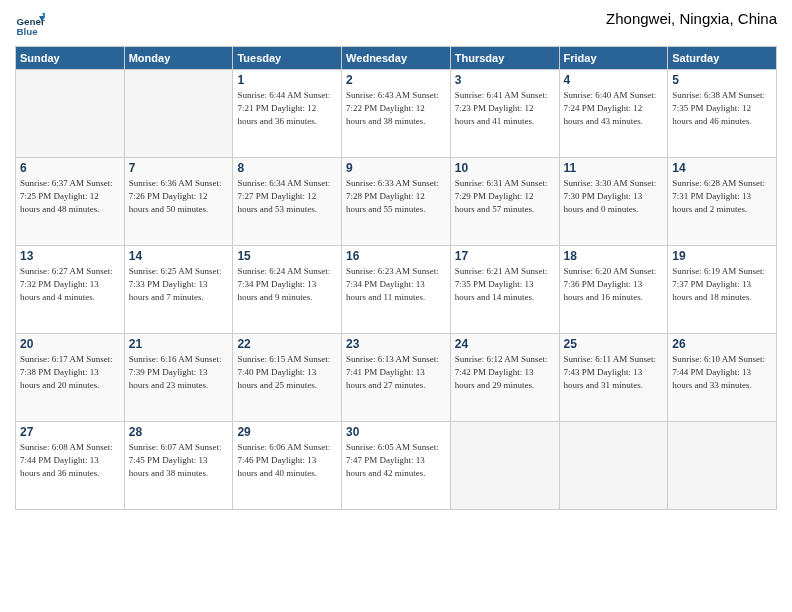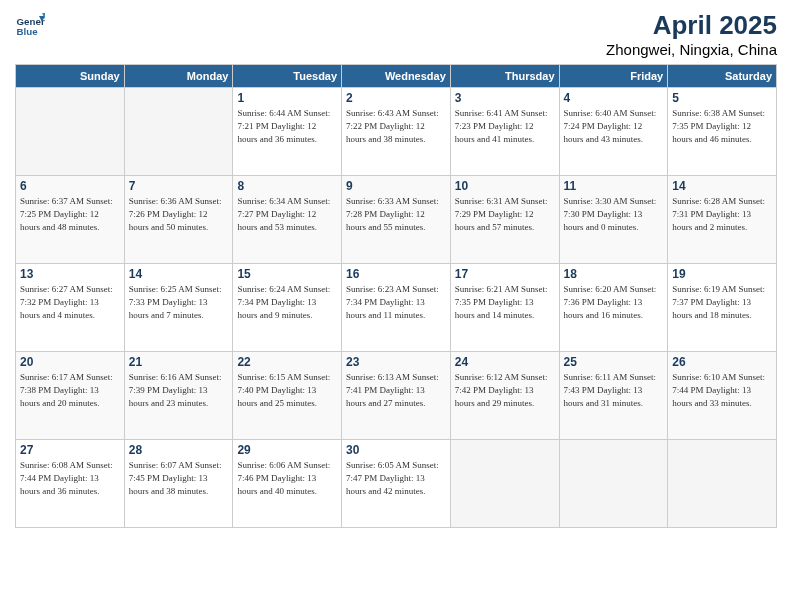--- a/index.html
+++ b/index.html
@@ -48,21 +48,21 @@
       width: 100%;
       border-collapse: collapse;
       table-layout: fixed;
     }
     .calendar th {
       background-color: #2a6496;
       color: #fff;
       font-size: 11px;
       font-weight: bold;
       padding: 5px 4px;
-      text-align: right;
+      text-align: left;
       border: 1px solid #ccc;
       margin-top: 10px;
     }
     .calendar td {
       border: 1px solid #ccc;
       vertical-align: top;
       padding: 3px 4px;
       font-size: 9.5px;
       color: #333;
       height: 88px;
@@ -94,21 +94,20 @@
   <div class="header">
     <div class="logo">
       <svg class="logo-icon" viewBox="0 0 40 40">
         <text x="2" y="20" font-size="13" font-weight="bold" fill="#1a3a5c">General</text>
         <text x="2" y="33" font-size="13" font-weight="bold" fill="#2a6496">Blue</text>
         <polygon points="32,8 40,8 36,16" fill="#2a6496"></polygon>
         <polygon points="36,4 44,4 40,12" fill="#2a8ac0"></polygon>
       </svg>
     </div>
     <div class="title-block">
-      <div class="main-title">April 2025</div>
       <div class="subtitle">Zhongwei, Ningxia, China</div>
     </div>
   </div>
 
   <table class="calendar">
     <thead>
       <tr>
         <th>Sunday</th>
         <th>Monday</th>
         <th>Tuesday</th>

